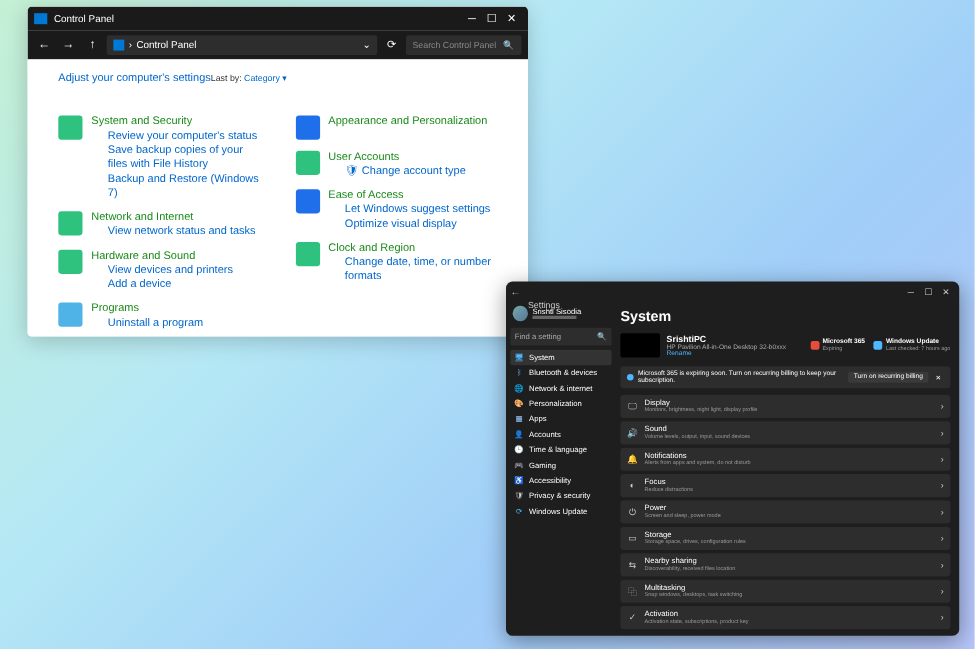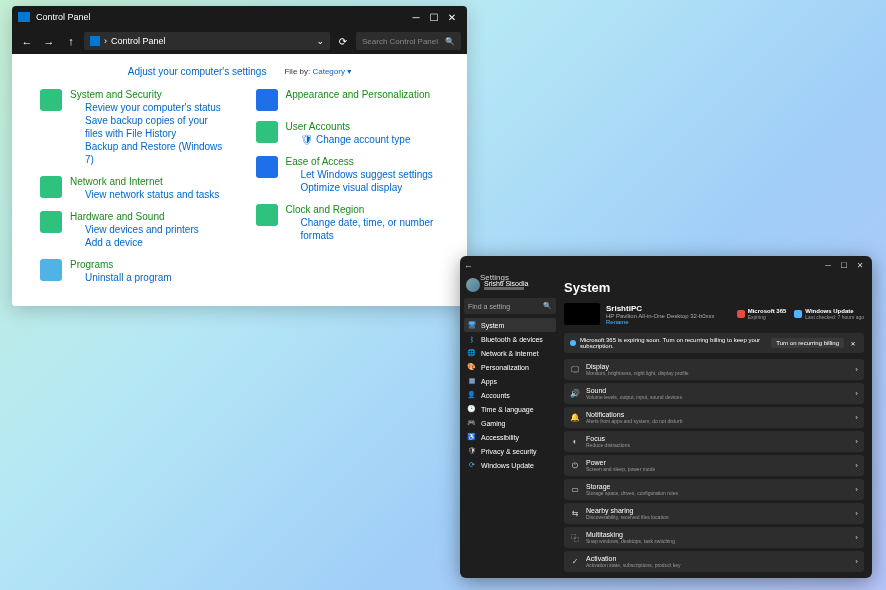--- a/index.html
+++ b/index.html
@@ -1,31 +1,31 @@
 <!DOCTYPE html>
 <html><head>
 <meta charset="utf-8">
 <style>
 * { margin: 0; padding: 0; box-sizing: border-box; font-family: 'Segoe UI', Arial, sans-serif; }
 body { width: 886px; height: 590px; background: linear-gradient(135deg, #c4f0d4 0%, #b5e8f5 35%, #a0cef8 65%, #b6c5fa 100%); overflow: hidden; position: relative; }
 
 
-.cp-window { position: absolute; left: 12px; top: 6px; width: 455px; height: 300px; background: #fff; border-radius: 4px; overflow: hidden; box-shadow: 0 4px 20px rgba(0,0,0,0.2); }
+.cp-window { position: absolute; left: 25px; top: 6px; width: 455px; height: 300px; background: #fff; border-radius: 4px; overflow: hidden; box-shadow: 0 4px 20px rgba(0,0,0,0.2); }
 .cp-titlebar { height: 22px; background: #1a1a1a; display: flex; align-items: center; padding: 0 6px; color: #fff; }
 .cp-titlebar-icon { width: 12px; height: 10px; background: #0078d4; margin-right: 6px; }
 .cp-titlebar-title { font-size: 9px; flex: 1; }
 .cp-winbtn { width: 18px; height: 22px; display: flex; align-items: center; justify-content: center; color: #fff; font-size: 10px; }
 .cp-toolbar { height: 26px; background: #1a1a1a; display: flex; align-items: center; padding: 0 6px; gap: 4px; }
 .cp-navbtn { width: 18px; height: 18px; display: flex; align-items: center; justify-content: center; color: #fff; font-size: 11px; }
 .cp-address { flex: 1; height: 18px; background: #2d2d2d; border-radius: 2px; display: flex; align-items: center; padding: 0 6px; color: #fff; font-size: 9px; gap: 4px; }
 .cp-address-icon { width: 10px; height: 10px; background: #0078d4; }
 .cp-refresh { width: 18px; display: flex; align-items: center; justify-content: center; color: #fff; font-size: 10px; }
 .cp-search { width: 105px; height: 18px; background: #2d2d2d; border-radius: 2px; display: flex; align-items: center; padding: 0 6px; color: #888; font-size: 8px; }
 .cp-body { padding: 12px 28px; background: #fff; height: calc(100% - 48px); }
-.cp-header { display: flex; justify-content: center; align-items: center; margin-bottom: 12px; gap: 18px; }
+.cp-header { display: flex; justify-content: flex-start; align-items: center; margin-bottom: 28px; }
 .cp-heading { color: #0066cc; font-size: 10px; }
 .cp-view { font-size: 8px; color: #333; }
 .cp-view-val { color: #0066cc; }
 .cp-cols { display: flex; gap: 32px; }
 .cp-col { flex: 1; }
 .cp-item { display: flex; gap: 8px; margin-bottom: 10px; }
 .cp-item-icon { width: 22px; height: 22px; flex-shrink: 0; border-radius: 3px; }
 .cp-item-body { flex: 1; }
 .cp-item-title { color: #1a8a1a; font-size: 10px; line-height: 1.2; }
 .cp-item-sub { color: #0066cc; font-size: 10px; line-height: 1.3; display: block; padding-left: 15px; }
@@ -98,21 +98,21 @@
     <div class="cp-search">
       <span>Search Control Panel</span>
       <span style="flex:1"></span>
       <span>🔍</span>
     </div>
   </div>
   <div class="cp-body">
     <div class="cp-header">
       <div class="cp-heading">Adjust your computer's settings</div>
       <div class="cp-view">
-        <span>File by:</span>
+        <span>Last by:</span>
         <span class="cp-view-val">Category</span>
         <span class="cp-view-val"> ▾</span>
       </div>
     </div>
     <div class="cp-cols">
       <div class="cp-col" id="cp-left">
           <div class="cp-item">
             <div class="cp-item-icon" style="background: rgb(46, 194, 126);"></div>
             <div class="cp-item-body">
               <div class="cp-item-title">System and Security</div>

